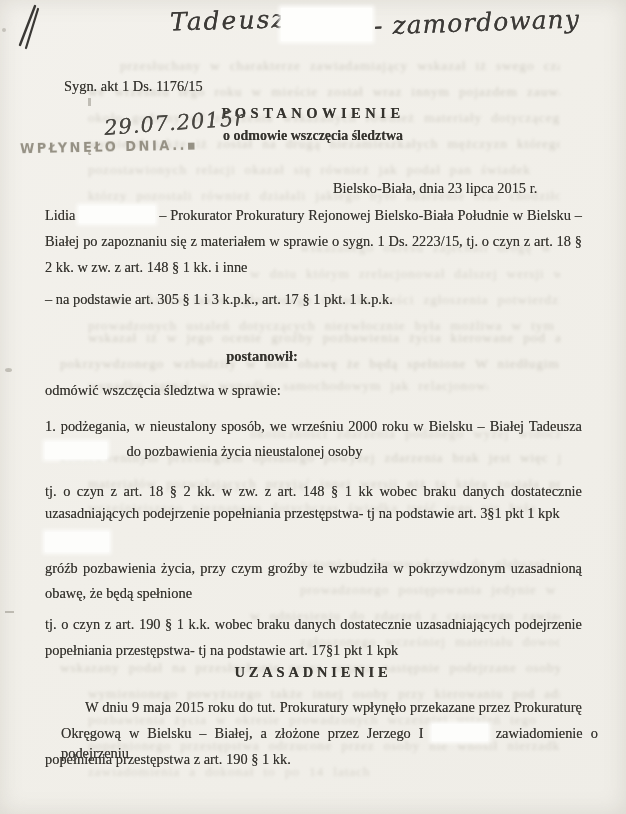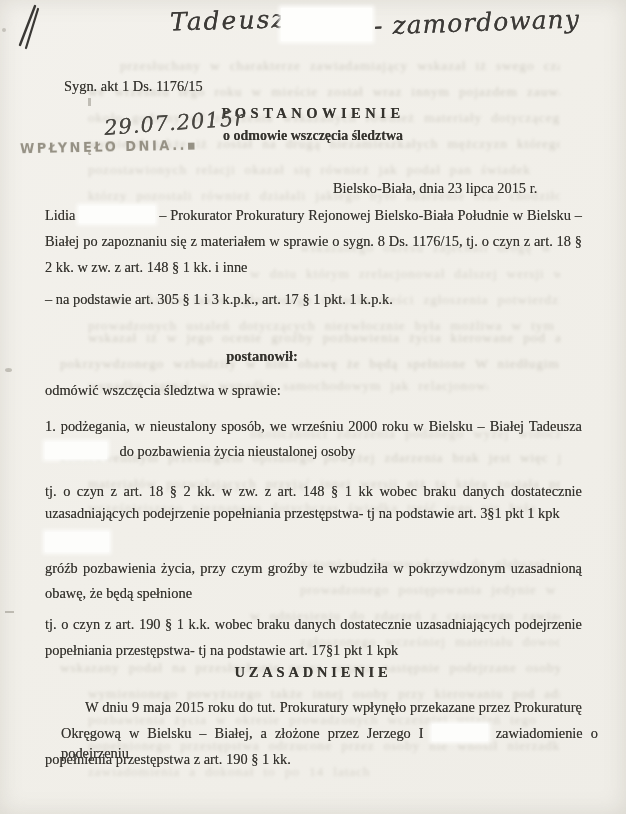--- a/index.html
+++ b/index.html
@@ -116,31 +116,31 @@
   <span class="hw-date">29.07.2015r</span>
   <span class="stamp">WPŁYNĘŁO DNIA..▪</span>
 
   <div class="ln" style="left:333px; top:178px; width:280px;">Bielsko-Biała, dnia 23 lipca 2015 r.</div>
 
   <div class="ln just" style="top:205px;">
     <span>Lidia</span>
     <span class="redact" style="width:76px;"></span>
     <span>– Prokurator Prokuratury Rejonowej Bielsko-Biała Południe w Bielsku –</span>
   </div>
-  <div class="ln just" style="top:231px;">Białej  po zapoznaniu się z materiałem w sprawie o sygn. 8 Ds. 1176/15, tj. o czyn z art. 18 §</div>
+  <div class="ln just" style="top:231px;">Białej  po zapoznaniu się z materiałem w sprawie o sygn. 1 Ds. 2223/15, tj. o czyn z art. 18 §</div>
   <div class="ln" style="top:257px;">2 kk. w zw. z art. 148 § 1 kk. i inne</div>
   <div class="ln" style="top:289px;">– na podstawie art.  305 § 1 i 3 k.p.k., art. 17 § 1 pkt. 1 k.p.k.</div>
 
   <div class="ln center bold" style="left:0; width:524px; top:346px; font-size:14.5px;">postanowił:</div>
   <div class="ln" style="top:380px;">odmówić wszczęcia śledztwa w sprawie:</div>
 
   <div class="ln just" style="top:416px;">1. podżegania, w nieustalony sposób, we wrześniu 2000 roku w Bielsku – Białej Tadeusza</div>
   <div class="ln" style="top:441px;">
     <span class="redact" style="width:62px;"></span>
-    <span style="margin-left:9px;">do pozbawienia życia nieustalonej osoby</span>
+    <span style="margin-left:16px;">do pozbawienia życia nieustalonej osoby</span>
   </div>
   <div class="ln just" style="top:481px;">tj. o czyn z art. 18 §  2 kk. w zw. z art. 148 § 1 kk wobec braku danych dostatecznie</div>
   <div class="ln" style="top:503px;">uzasadniających podejrzenie popełniania przestępstwa- tj na podstawie art. 3§1 pkt 1 kpk</div>
 
   <div class="ln just" style="top:532px; width:577px;">
     <span class="redact" style="width:64px; height:20px;"></span>
   </div>
   <div class="ln just" style="top:558px;">gróźb pozbawienia życia, przy czym groźby te wzbudziła w pokrzywdzonym uzasadnioną</div>
   <div class="ln" style="top:583px;">obawę, że będą spełnione</div>
   <div class="ln just" style="top:614px;">tj. o czyn z art. 190 § 1  k.k. wobec braku danych dostatecznie uzasadniających podejrzenie</div>

